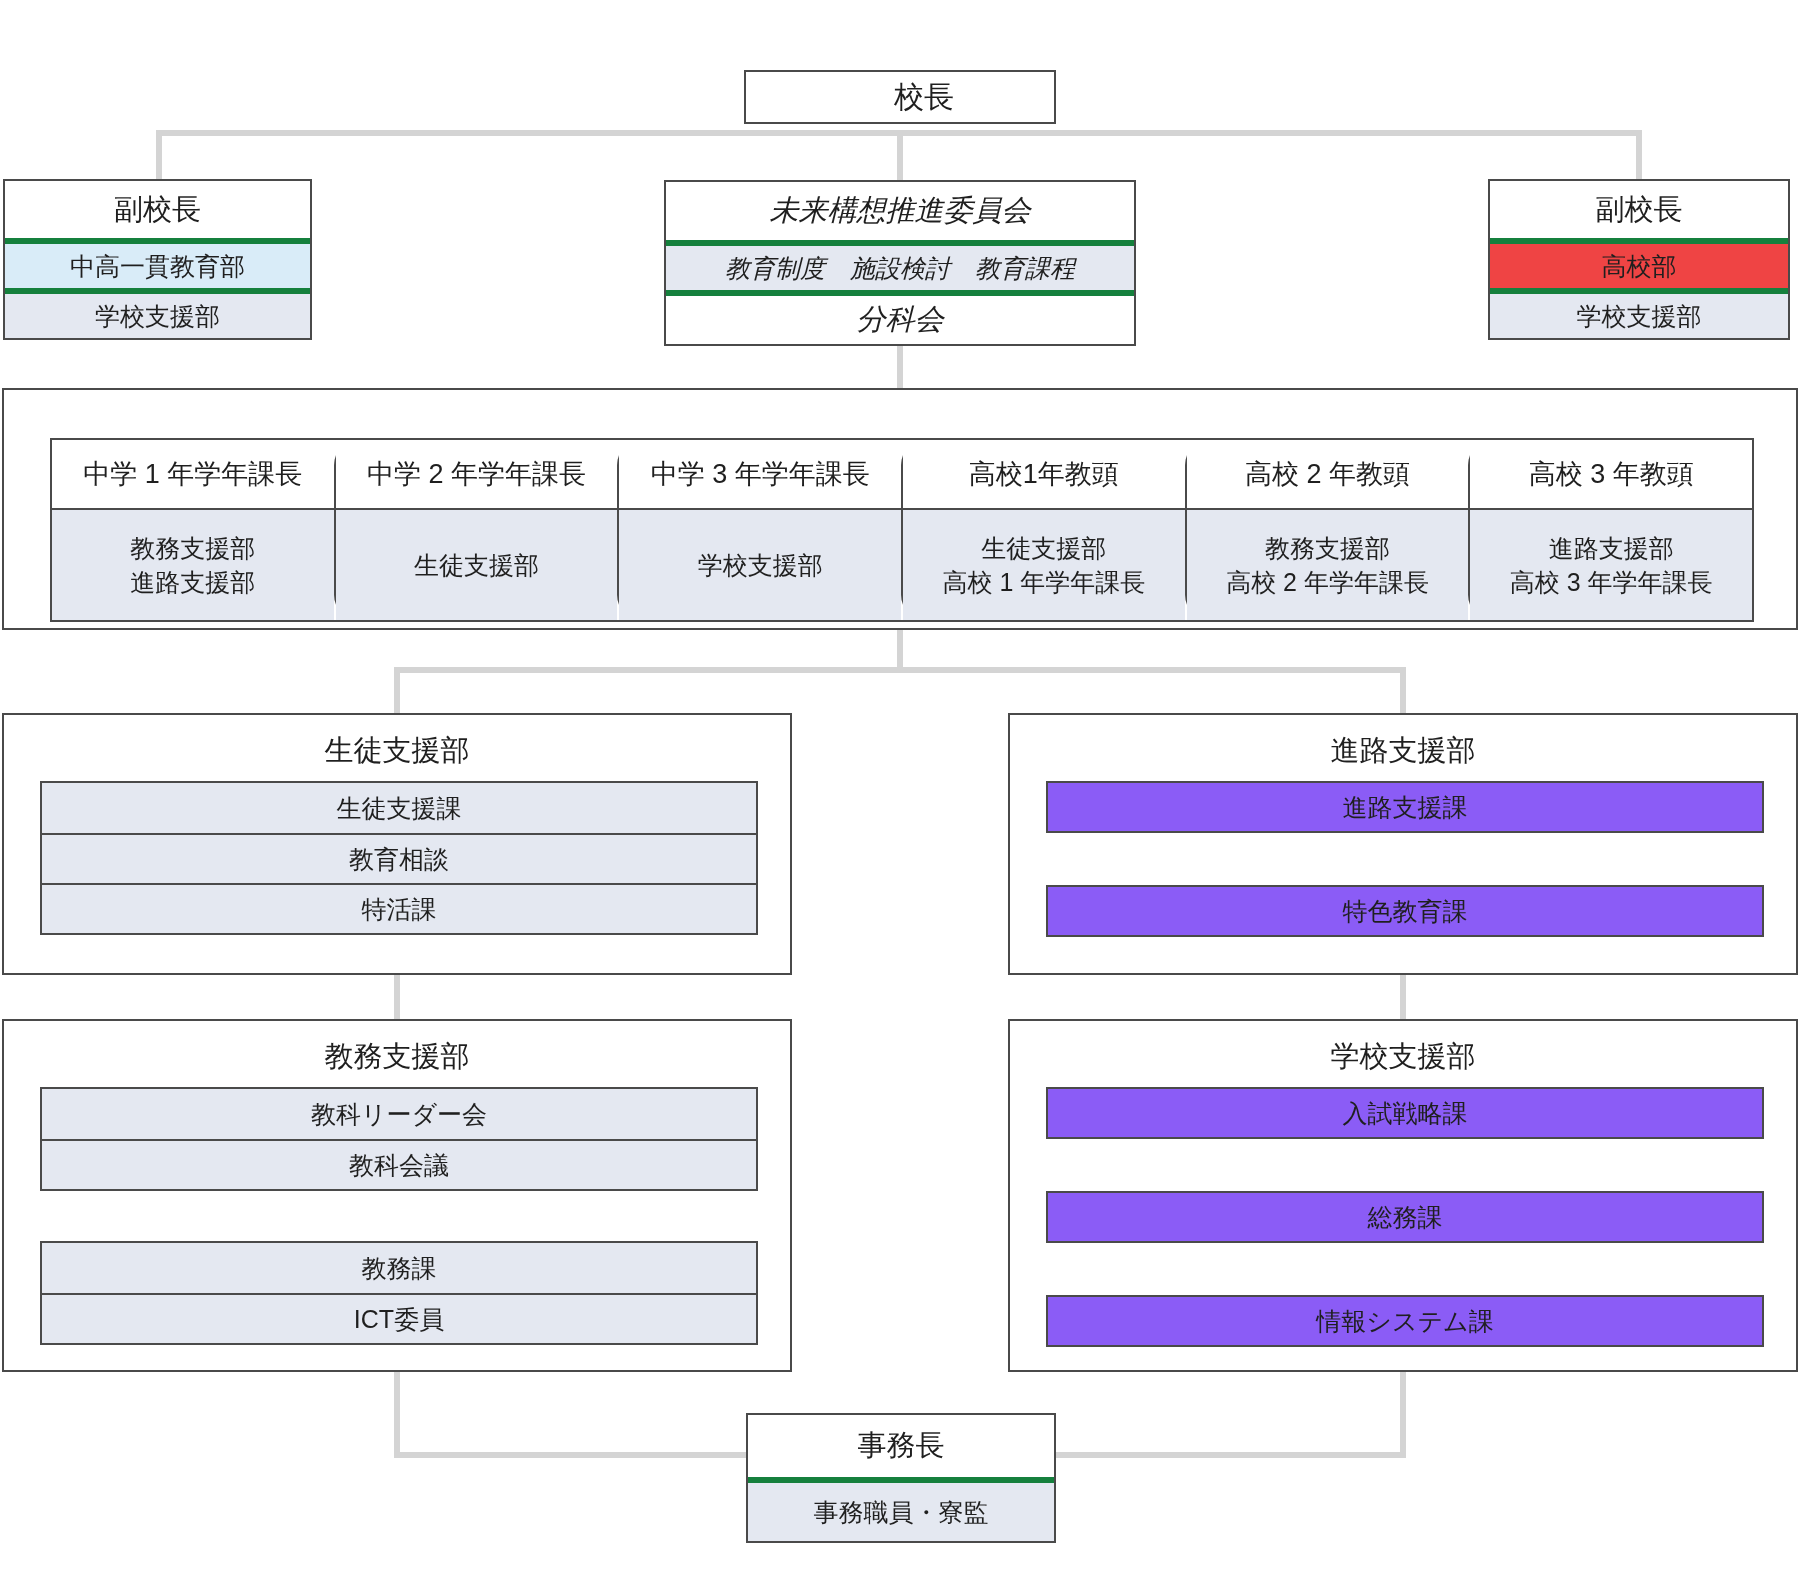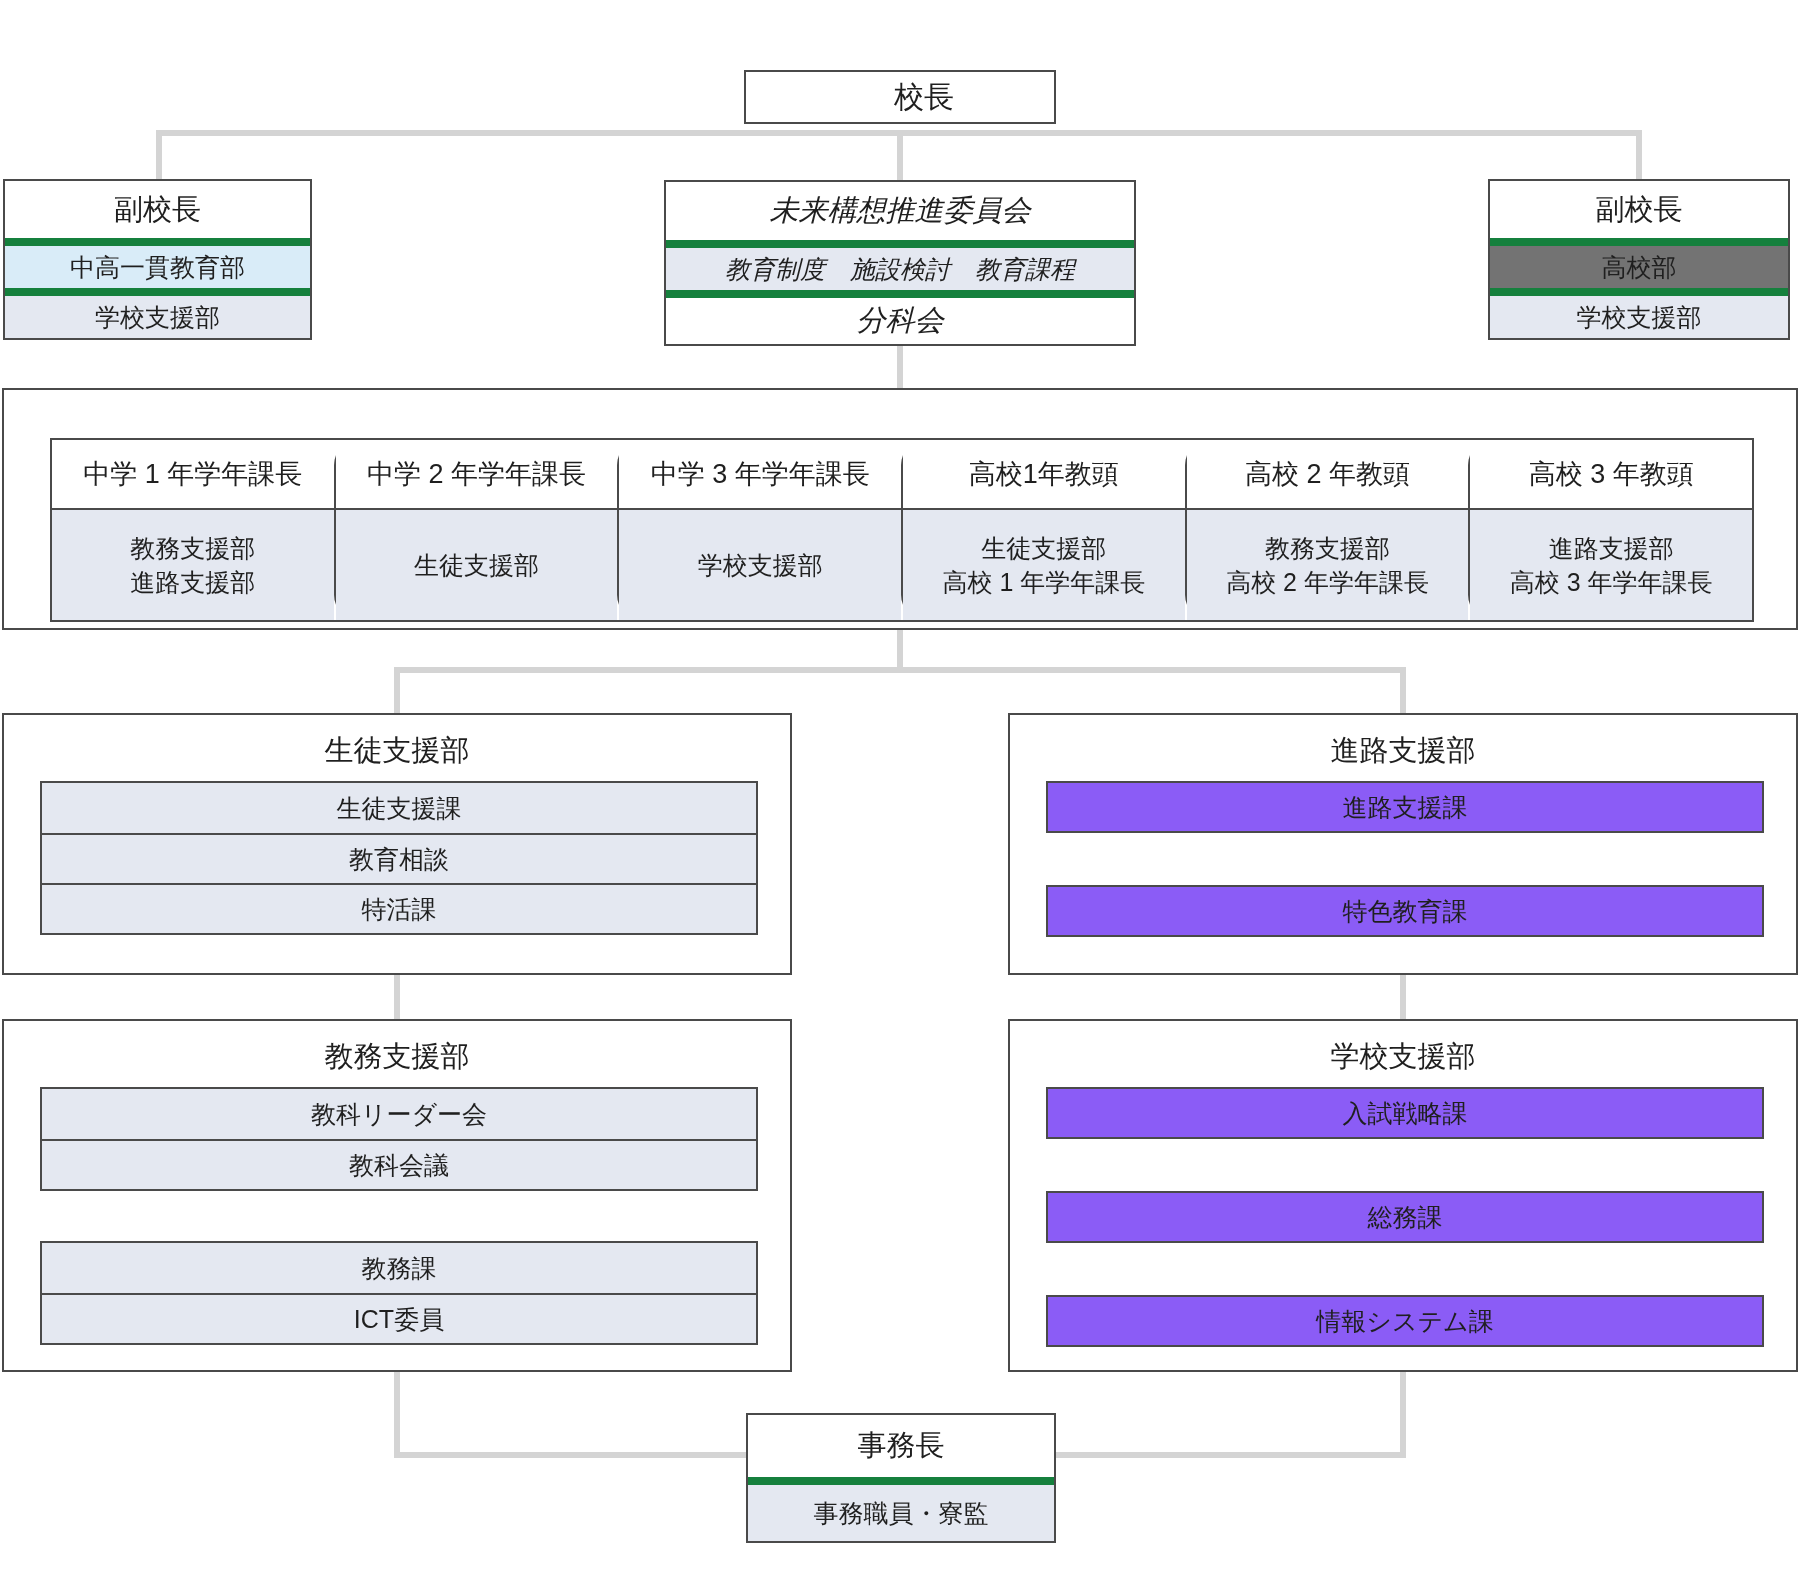--- a/index.html
+++ b/index.html
@@ -4,24 +4,24 @@
 <style>
   html,body{margin:0;padding:0;background:#ffffff;}
   .canvas{
     position:relative;width:1800px;height:1584px;background:#ffffff;
     font-family:"Liberation Sans","DejaVu Sans",sans-serif;color:#1f1f1f;
   }
   .cline{position:absolute;background:#d4d4d4;}
   .box{position:absolute;border:2px solid #4a4a4a;background:#ffffff;box-sizing:border-box;}
   .center{display:flex;align-items:center;justify-content:center;text-align:center;}
   .row{display:flex;align-items:center;justify-content:center;box-sizing:border-box;}
-  .row+.row{border-top:8px solid #15803d;}
+  .row+.row{border-top:6px solid #15803d;}
   .fill-gray{background:#e4e8f1;}
   .fill-blue{background:#d9ecf8;}
-  .fill-orange{background:#737373;}
+  .fill-orange{background:#ef4444;}
   .t30{font-size:30px;}
   .t29{font-size:29px;}
   .t27{font-size:27px;}
   .t25{font-size:25px;}
   .gtable{position:absolute;left:46px;top:48px;width:1704px;height:184px;display:flex;border:2px solid #4a4a4a;box-sizing:border-box;background:#ffffff;}
   .gcol{flex:1;display:flex;flex-direction:column;box-sizing:border-box;border-radius:25px;}
   .gcol+.gcol{border-left:2px solid #4a4a4a;}
   .ghead{height:68px;display:flex;align-items:center;justify-content:center;background:#ffffff;box-sizing:border-box;}
   .gsub{flex:1;border-top:2px solid #4a4a4a;background:#e4e8f1;display:flex;flex-direction:column;align-items:center;justify-content:center;line-height:34px;box-sizing:border-box;}
   .section{position:absolute;border:2px solid #4a4a4a;background:#ffffff;box-sizing:border-box;}

